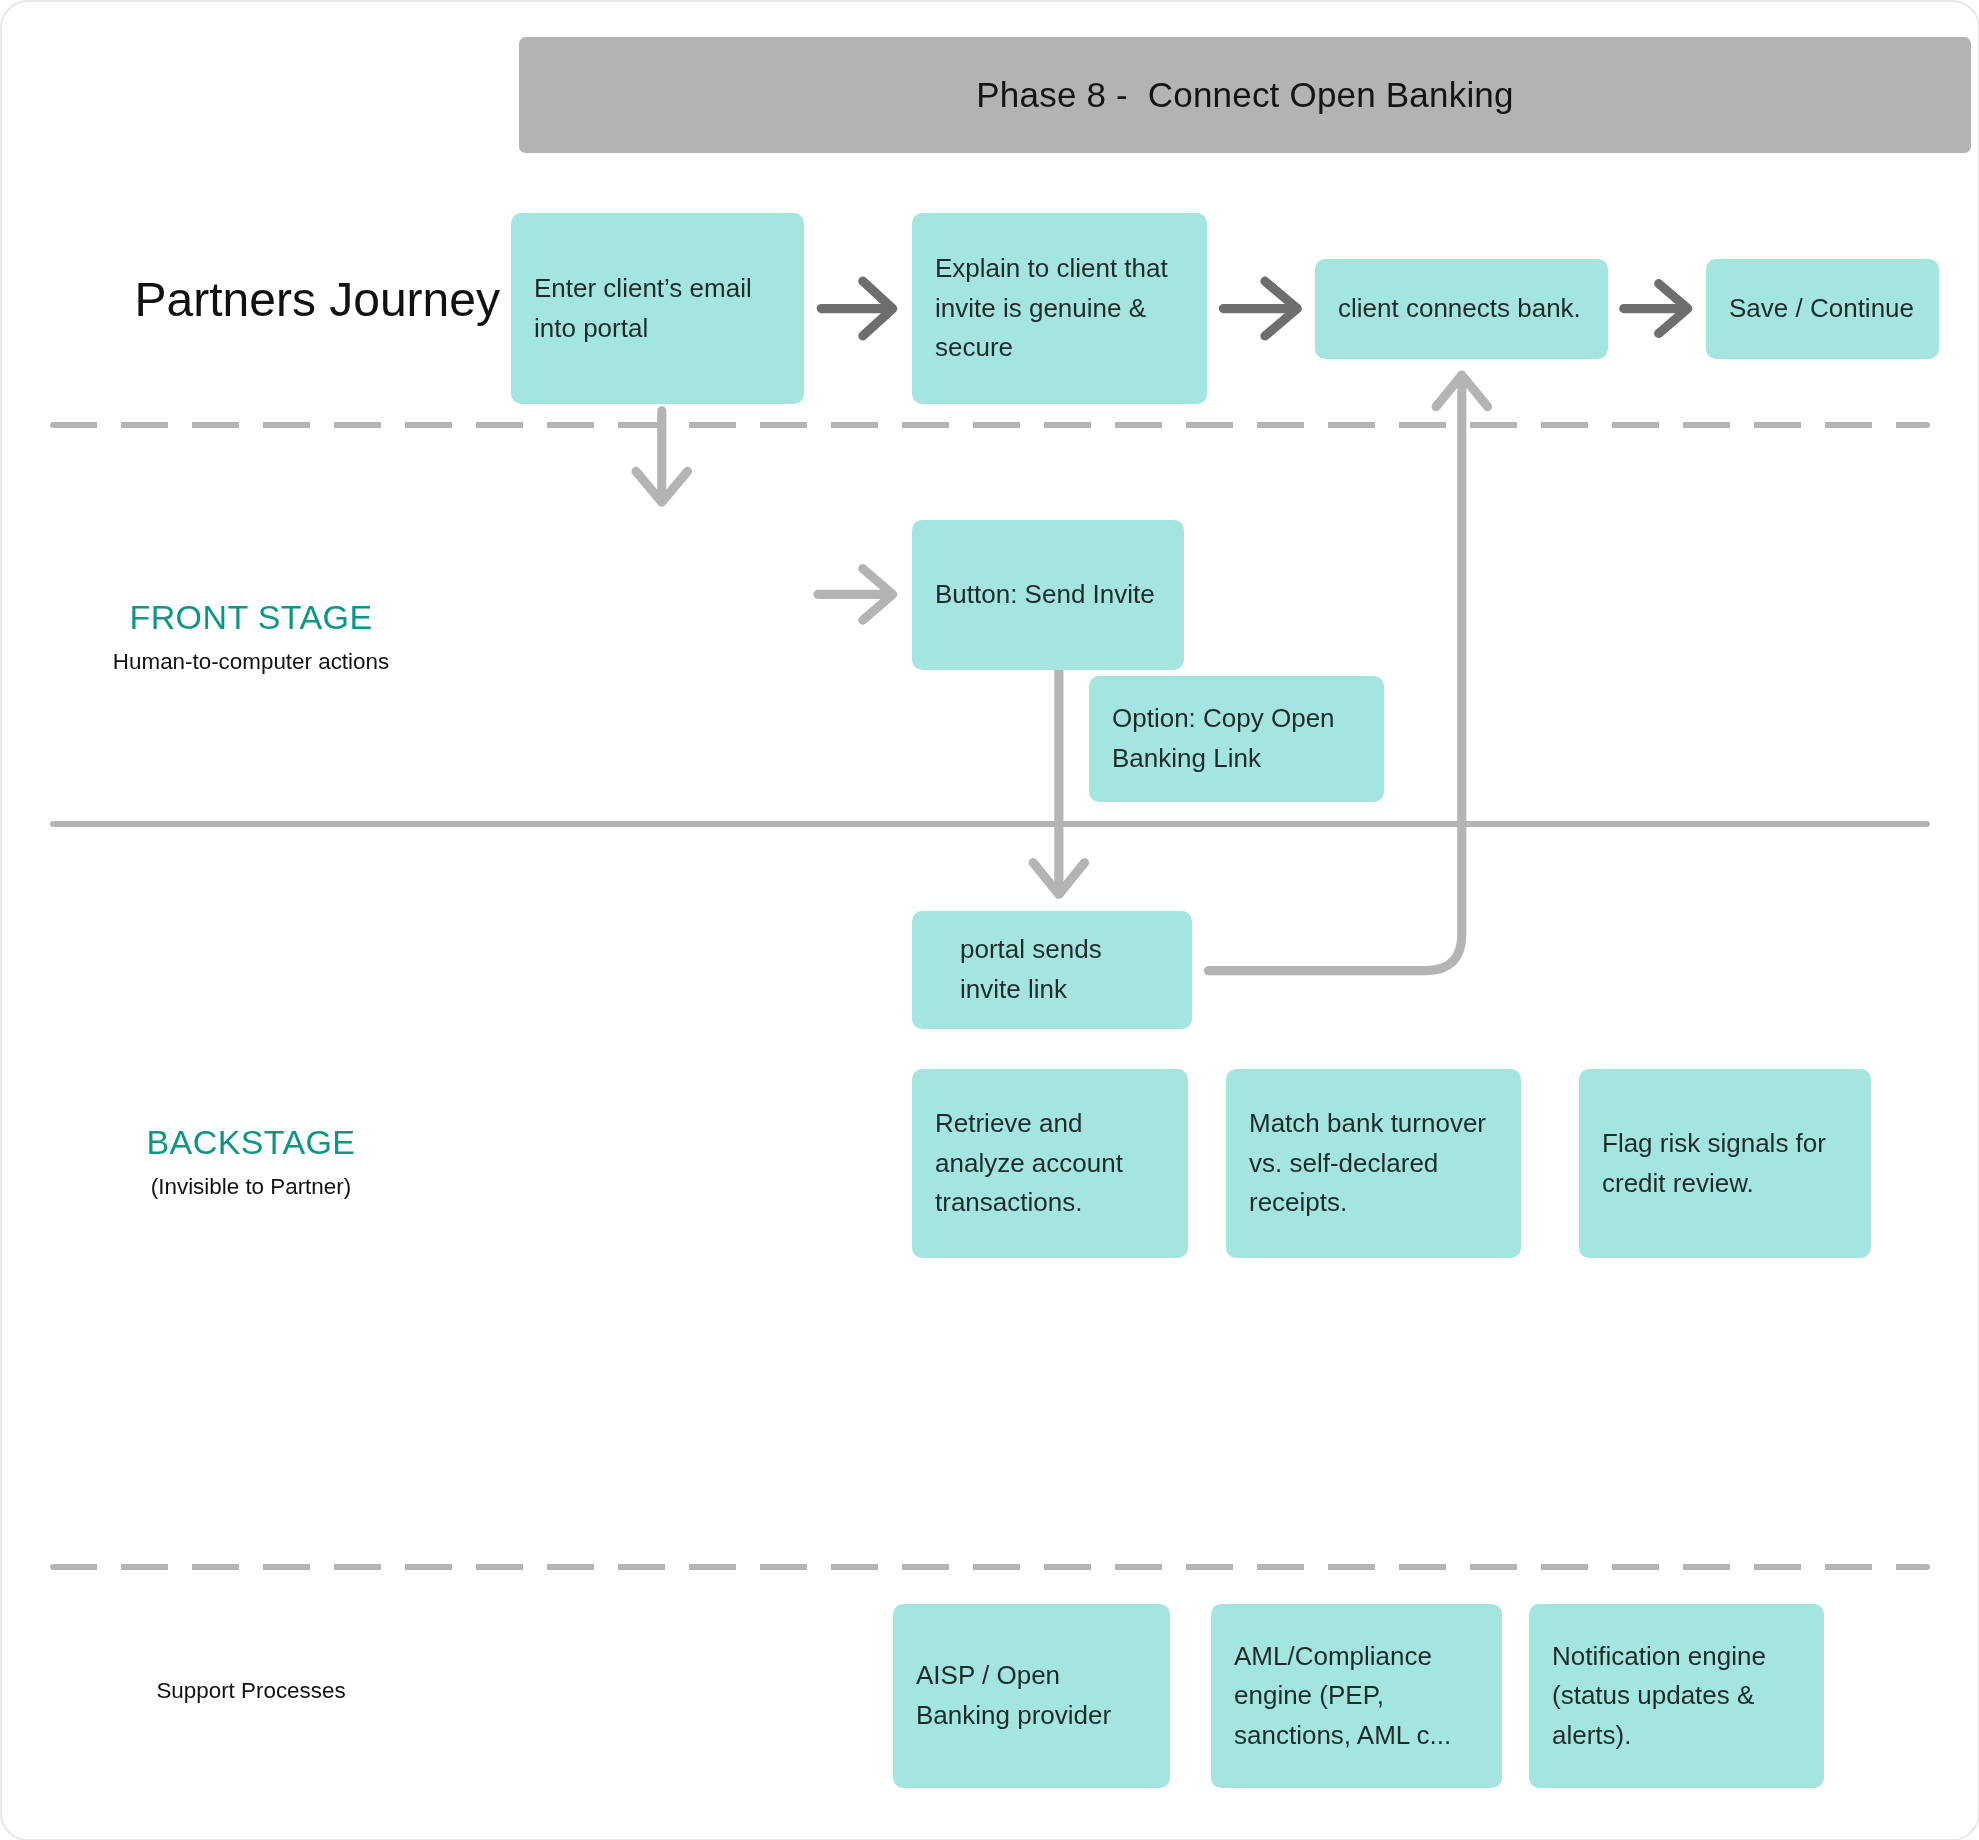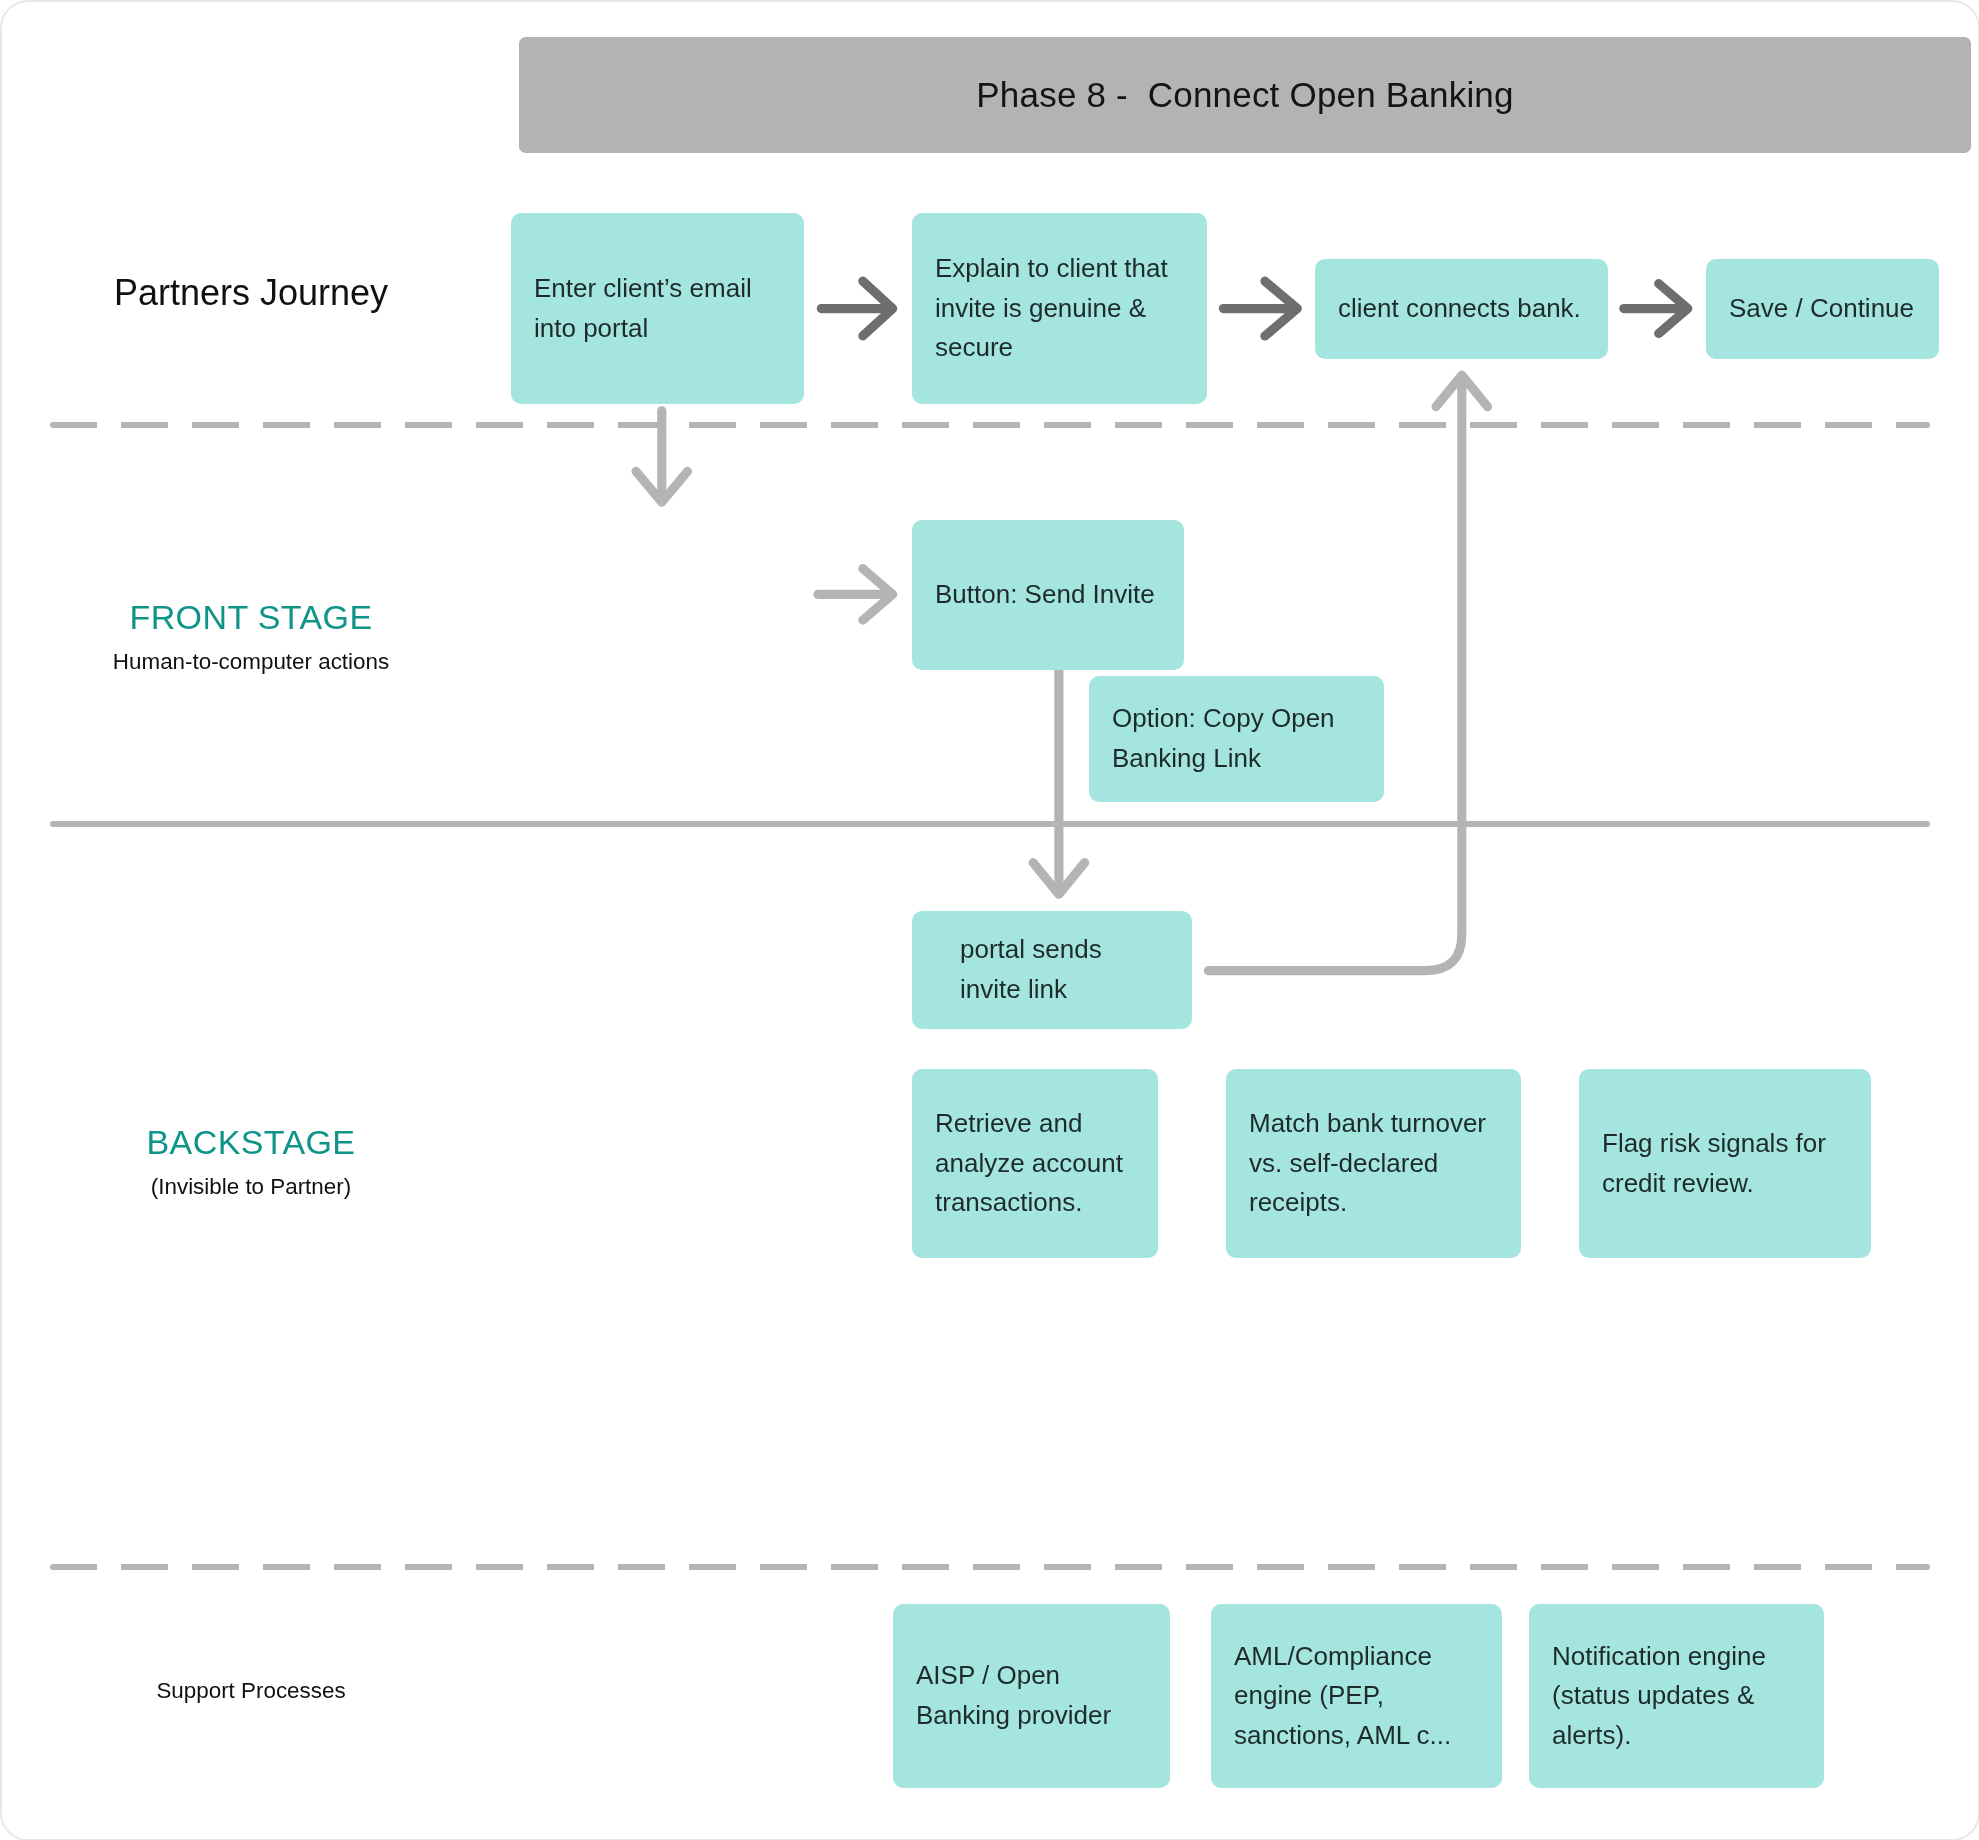--- a/index.html
+++ b/index.html
@@ -55,22 +55,23 @@
     display: block;
     white-space: nowrap;
   }
 
   #lane-partners {
     left: 0px;
     top: 270px;
     width: 498px;
   }
   #lane-partners .primary {
-    font-size: 36px;
-    color: #111111;
+    font-size: 48px;
+    color: #111111;
+    text-align: right;
   }
 
   #lane-frontstage {
     left: 0px;
     top: 596px;
     width: 498px;
   }
   #lane-frontstage .primary {
     font-size: 34px;
     color: #0f9488;
@@ -151,21 +152,21 @@
   #node-client-connects { left: 1313px; top: 257px; width: 293px; height: 100px; }
   #node-save-continue   { left: 1704px; top: 257px; width: 233px; height: 100px; }
 
   
   #node-input-email   { left: 504px;  top: 518px; width: 295px; height: 150px; }
   #node-send-invite   { left: 910px; top: 518px; width: 272px; height: 150px; }
   #node-copy-link     { left: 1087px; top: 674px; width: 295px; height: 126px; }
 
   
   #node-portal-sends   { left: 910px; top: 909px; width: 280px; height: 118px; padding-left: 48px; }
-  #node-retrieve       { left: 910px; top: 1067px; width: 246px; height: 189px; }
+  #node-retrieve       { left: 910px; top: 1067px; width: 276px; height: 189px; }
   #node-match-turnover { left: 1224px; top: 1067px; width: 295px; height: 189px; }
   #node-flag-risk      { left: 1541px; top: 1067px; width: 292px; height: 189px; margin-left: 36px; }
 
   
   #node-aisp          { left: 891px; top: 1602px; width: 277px; height: 184px; }
   #node-aml           { left: 1209px; top: 1602px; width: 291px; height: 184px; }
   #node-notification  { left: 1527px; top: 1602px; width: 295px; height: 184px; }
 
   
   #connectors {

